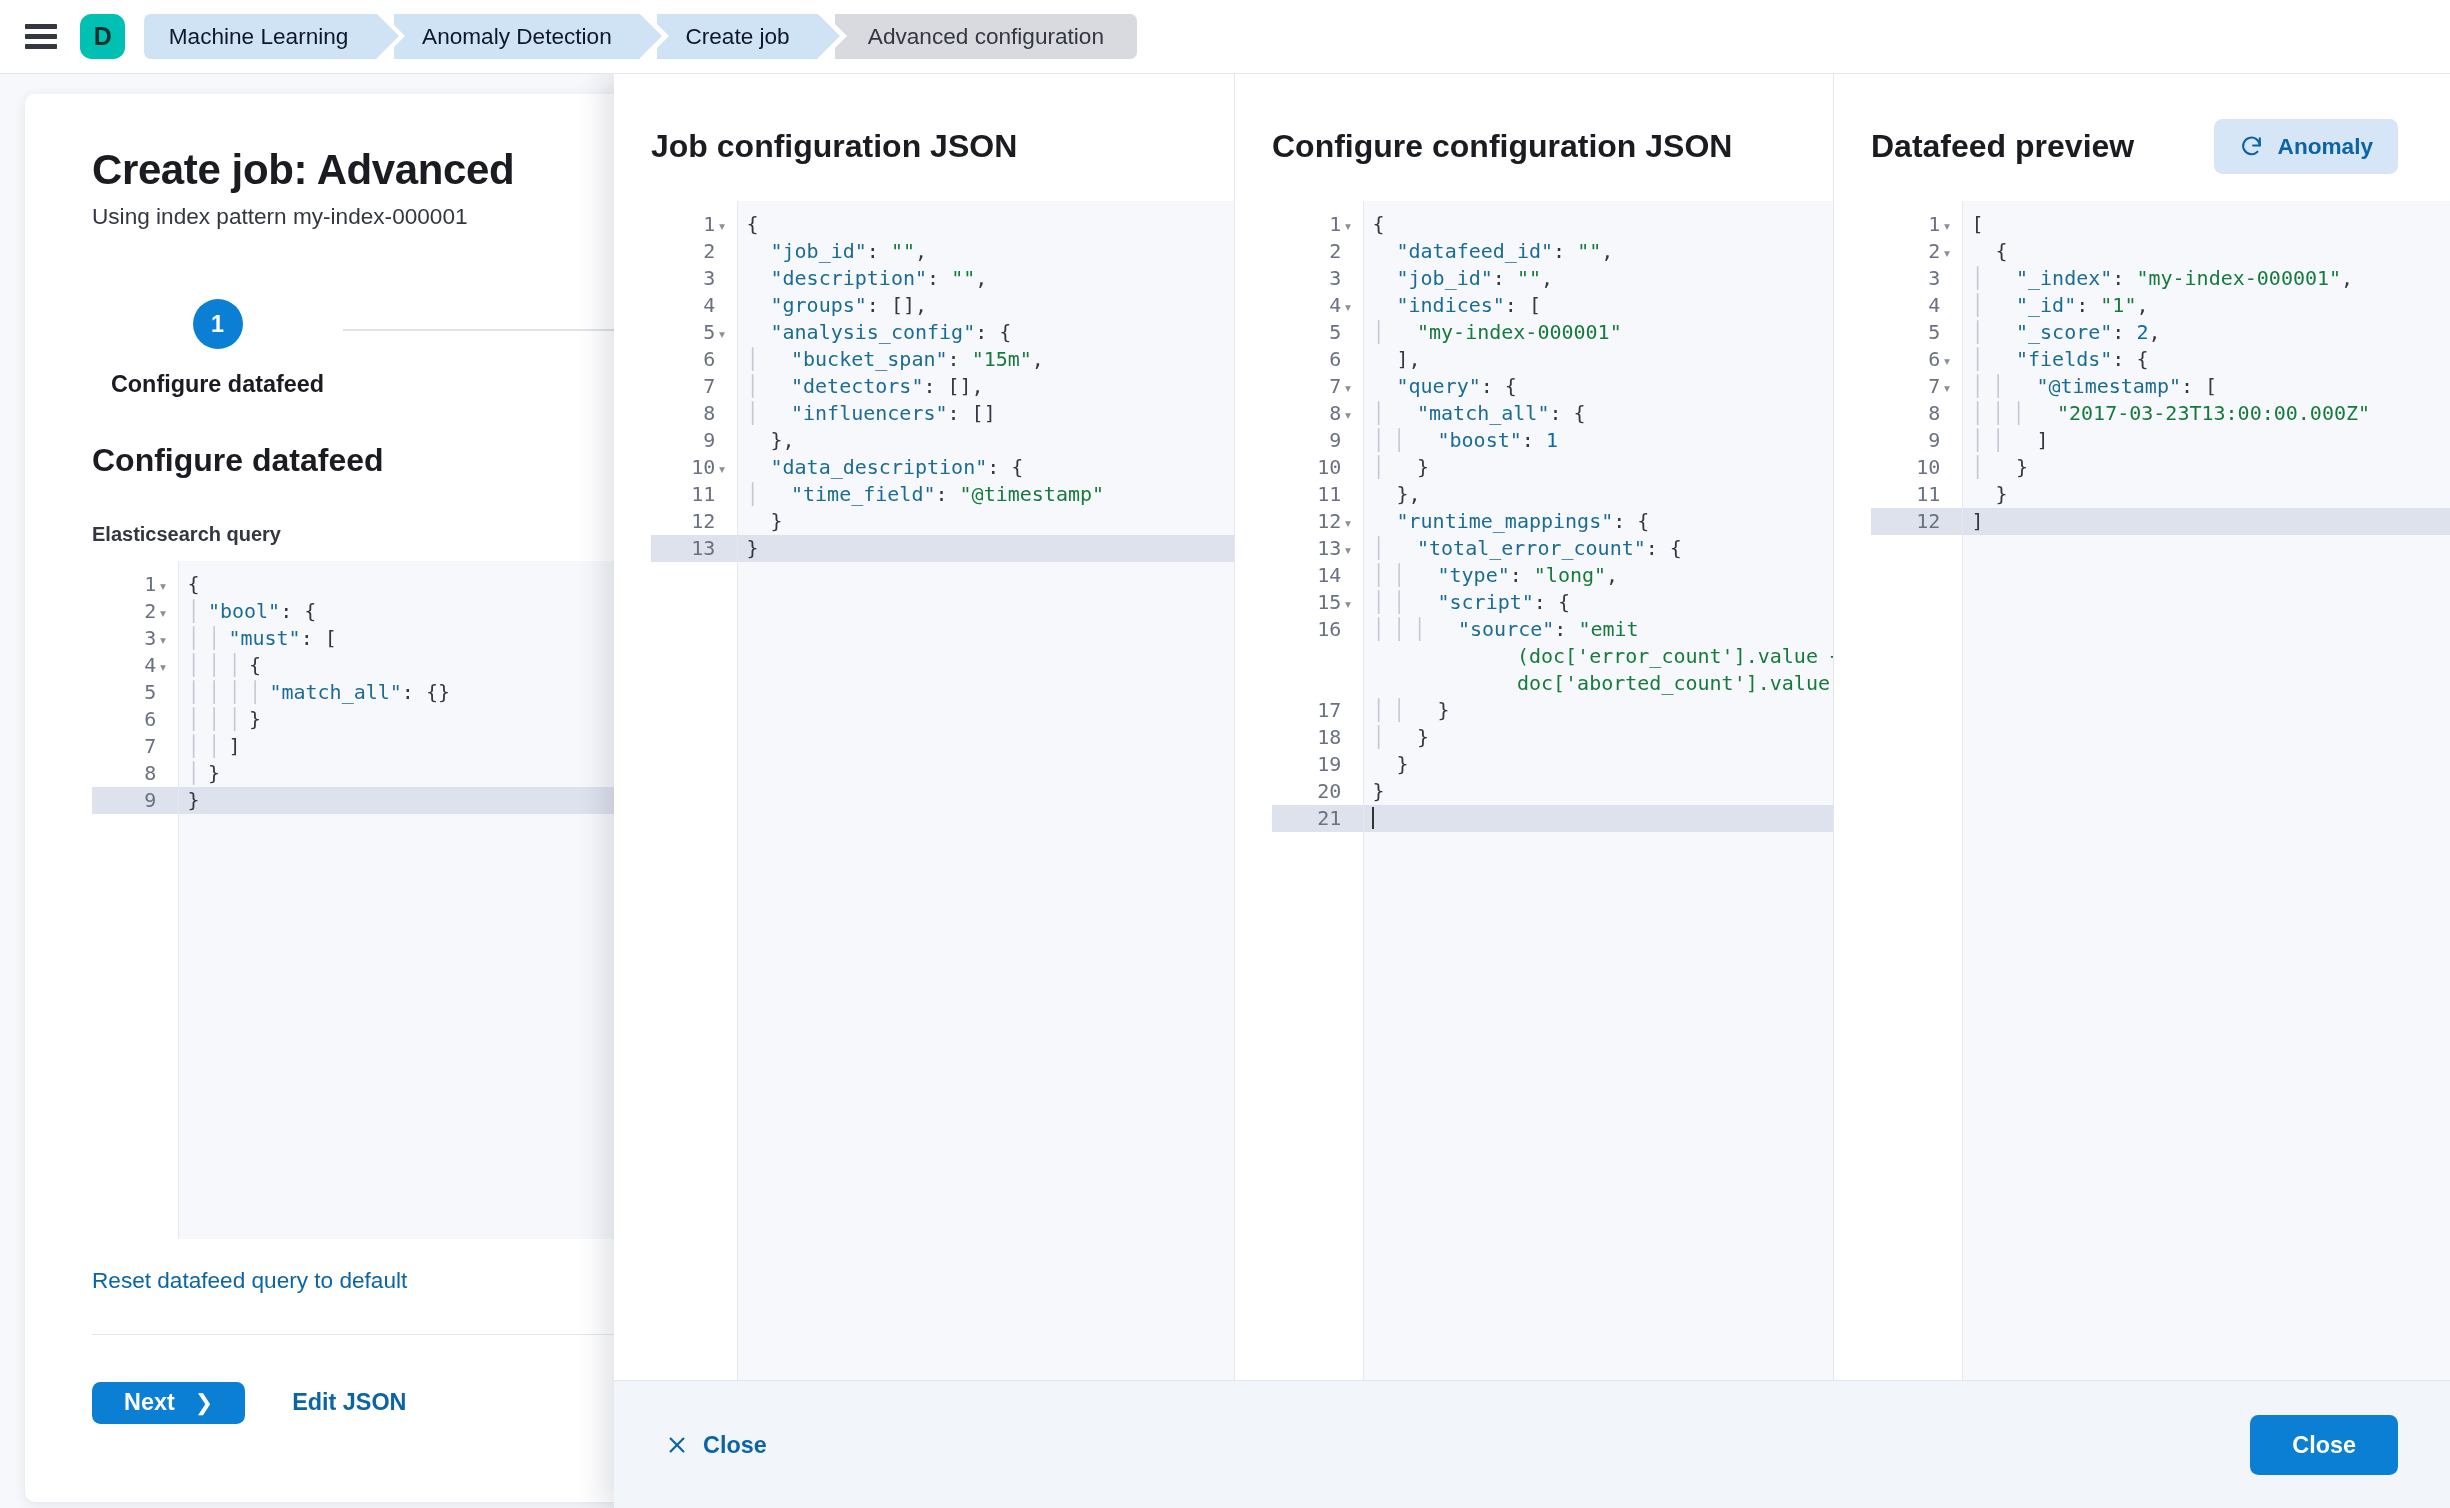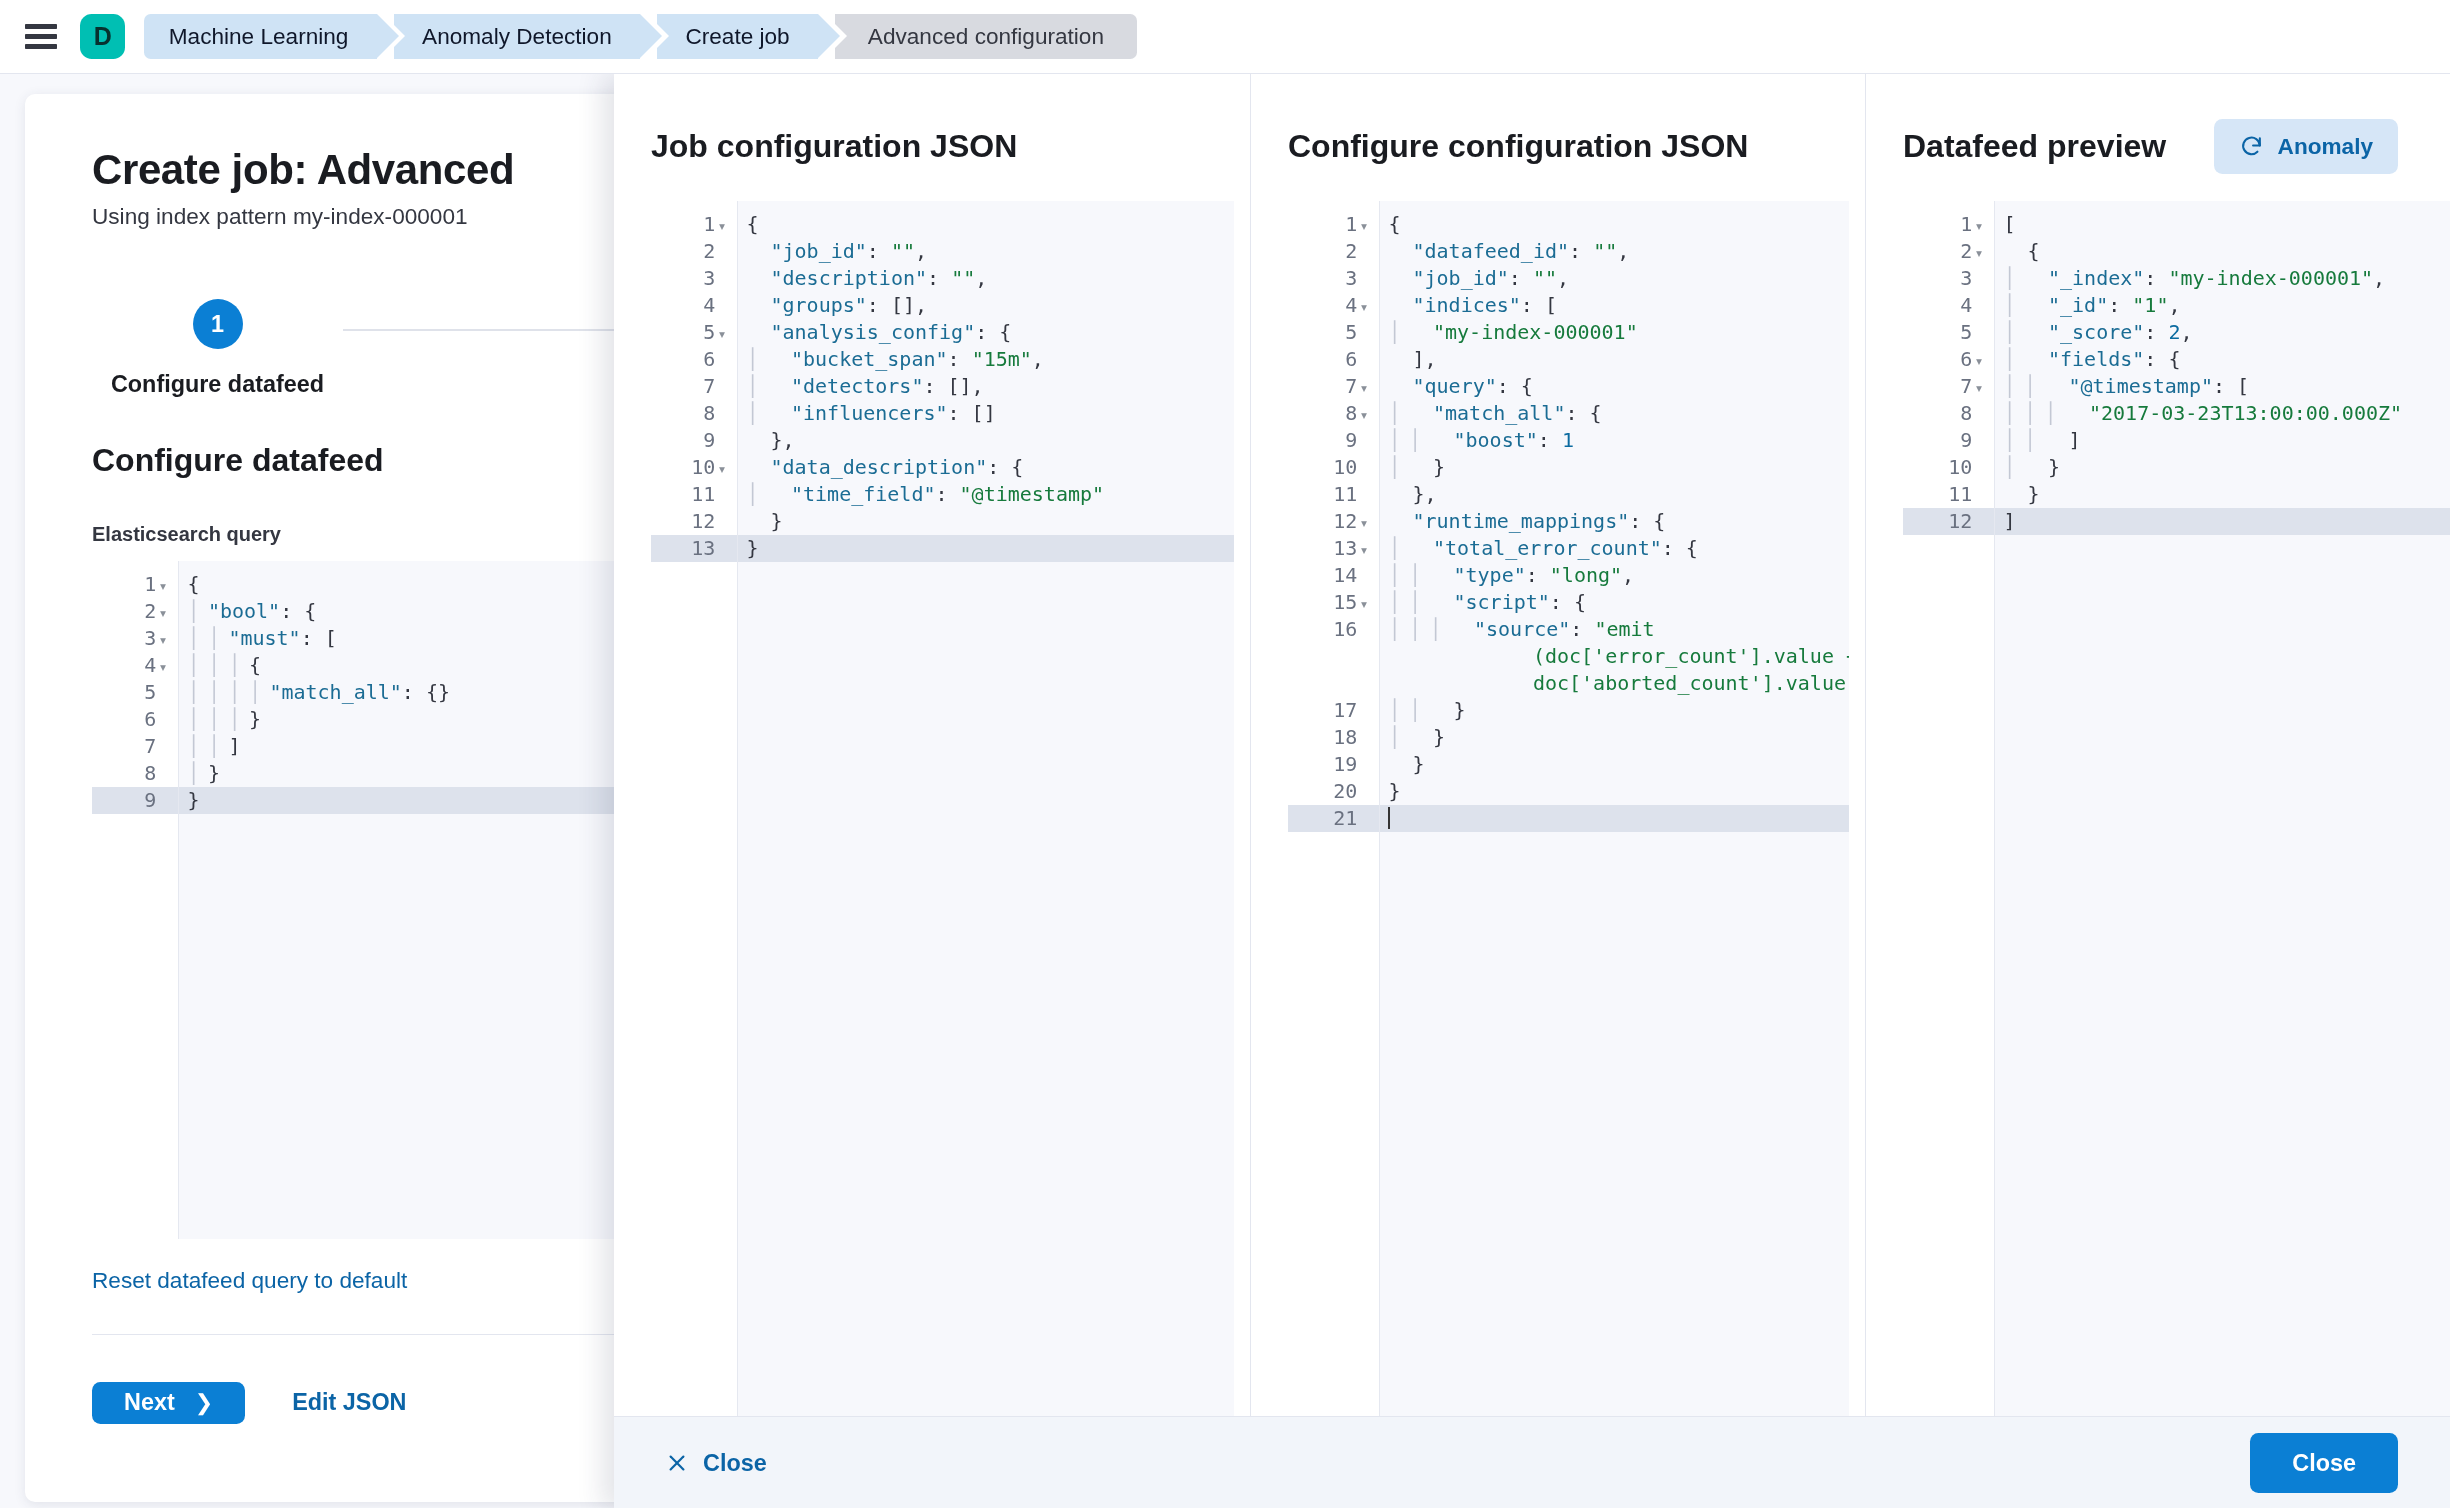--- a/index.html
+++ b/index.html
@@ -146,38 +146,38 @@
 
   
   .flyout {
     position: absolute; left: 614px; top: 74px;
     width: 1836px; height: 1435px;
     background: #ffffff;
     box-shadow: -11.7px 0 25px rgba(40,50,80,0.13);
     z-index: 20;
     display: flex; flex-direction: column;
   }
-  .flyout-body { flex: 1; display: flex; overflow: hidden; gap: 16px; }
+  .flyout-body { flex: 1; display: flex; overflow: hidden; }
   .fcol { display: flex; flex-direction: column; padding: 50px 0 0 0; position: relative; }
   .fcol + .fcol { border-left: 0.8px solid #e3e6ef; }
   .fcol-head {
     display: flex; align-items: center; justify-content: space-between;
     padding: 0 37px 0 37px; margin-bottom: 32px; height: 45px;
   }
   .fcol-title { font-size: 32px; font-weight: bold; color: #1a1c21; white-space: nowrap; }
   .refresh-btn {
     background: #d6e6f7; color: #0b64a6; border: none; border-radius: 8.4px;
     height: 55px; padding: 0 25px; display: flex; align-items: center; gap: 13.4px;
     font-size: 22.6px; font-weight: bold; cursor: pointer;
   }
   .fcol-editor { flex: 1; display: flex; background: #f7f8fc; overflow: hidden; margin-left: 37px; }
 
   
   .flyout-foot {
-    height: 93px; background: #f2f5fa; border-top: 0.8px solid #e3e6ef;
+    height: 129px; background: #f2f5fa; border-top: 0.8px solid #e3e6ef;
     display: flex; align-items: center; justify-content: space-between;
     padding: 0 52px;
   }
   .close-btn { display: flex; align-items: center; gap: 15px; font-size: 23.4px; color: #0b64a6; font-weight: bold; cursor: pointer; }
   .save-btn {
     background: #0b7fd4; color: #fff; font-size: 23.4px; font-weight: bold;
     border: none; border-radius: 8.4px; height: 60px; padding: 0 42px; cursor: pointer;
   }
   svg { display: block; }
 </style>

